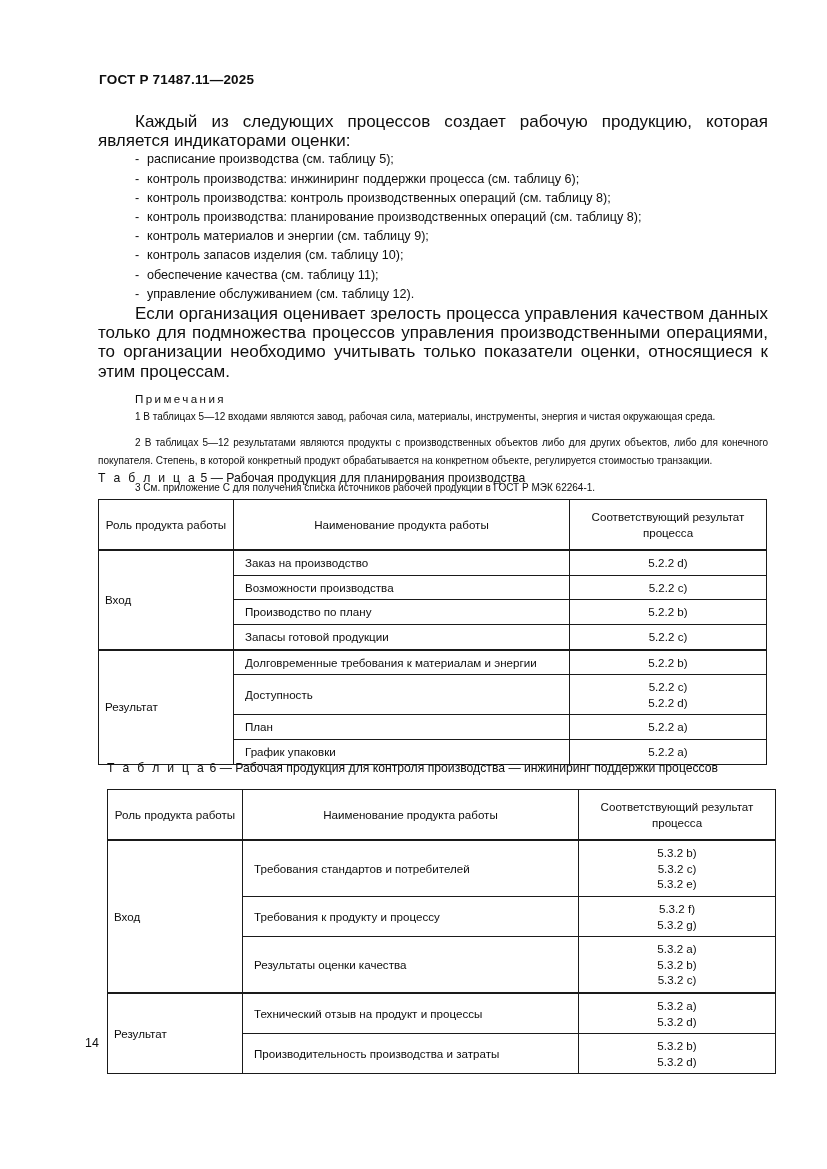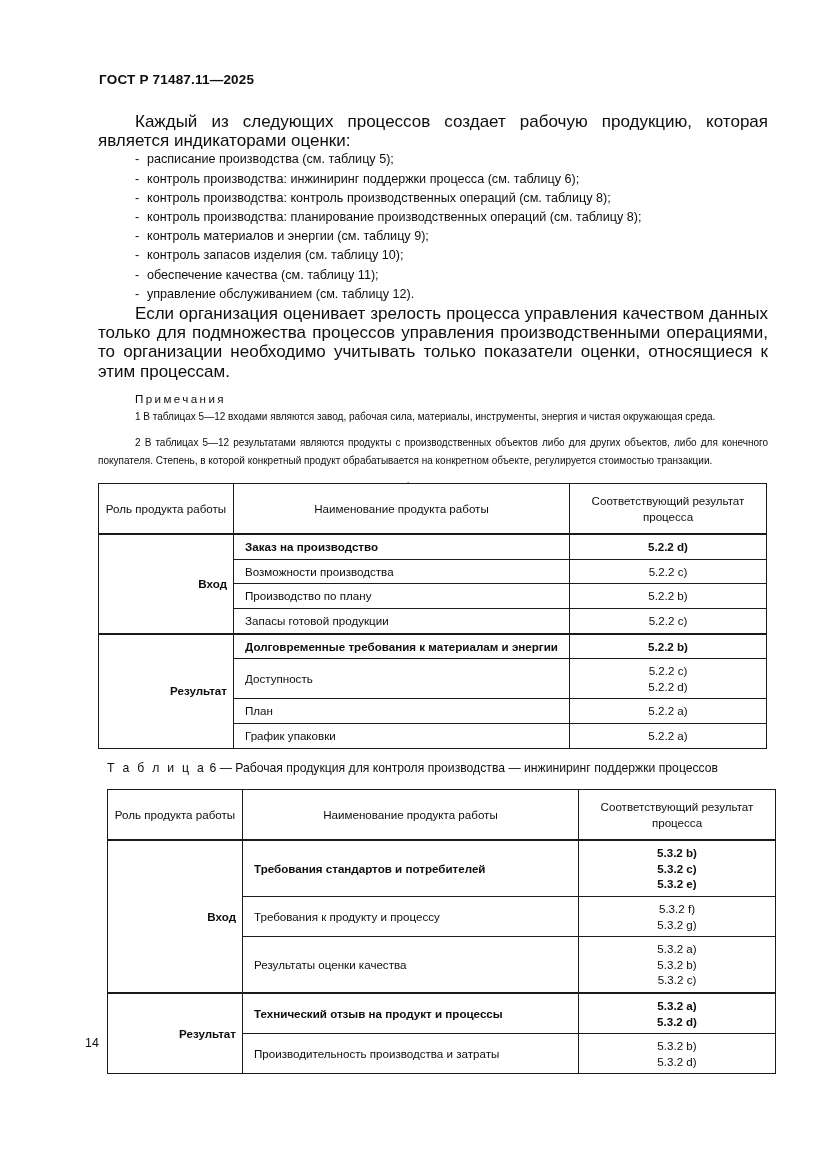--- a/index.html
+++ b/index.html
@@ -112,36 +112,35 @@
     vertical-align: middle;
     background: #ffffff;
   }
   table.gost thead th {
     text-align: center;
     border-bottom-width: 2px;
     padding-top: 9px;
     padding-bottom: 9px;
   }
   table.gost td.role {
-    text-align: right;
+    text-align: left;
     vertical-align: middle;
   }
   table.gost td.role.sep {
     border-top-width: 2px;
   }
   table.gost td.name {
     text-align: left;
     padding-left: 11px;
   }
   table.gost td.result {
     text-align: center;
   }
   table.gost tr.group-start td {
     border-top-width: 2px;
-    font-weight: bold;
   }
   table.gost td.multi {
     white-space: pre-line;
   }
 
   .tbl5-wrap { position: absolute; left: 98px; top: 470px; }
   .tbl5-wrap table.gost { margin-top: 13px; }
   .tbl6-wrap { position: absolute; left: 107px; top: 760px; }
   .tbl6-wrap table.gost { margin-top: 13px; }
 
@@ -202,20 +201,26 @@
 
     <div class="notes-title">Примечания</div>
 
     <p class="note">1 В таблицах 5—12 входами являются завод, рабочая сила, материалы, инструменты, энергия и чистая окружающая среда.</p>
     <p class="note">2 В таблицах 5—12 результатами являются продукты с производственных объектов либо для других объектов, либо для конечного покупателя. Степень, в которой конкретный продукт обрабатывается на конкретном объекте, регулируется стоимостью транзакции.</p>
     <p class="note">3 См. приложение С для получения списка источников рабочей продукции в ГОСТ Р МЭК 62264-1.</p>
 
   </div>
 
   <div class="tbl5-wrap">
+    <div class="table-caption">
+      <span class="tkey">Т а б л и ц а</span>
+      <span>5</span>
+      <span>—</span>
+      <span>Рабочая продукция для планирования производства</span>
+    </div>
 
     <table class="gost">
       <colgroup>
           <col class="c1">
           <col class="c2">
           <col class="c3">
         </colgroup>
       <thead>
         <tr>
           <th class="multi">Роль продукта

